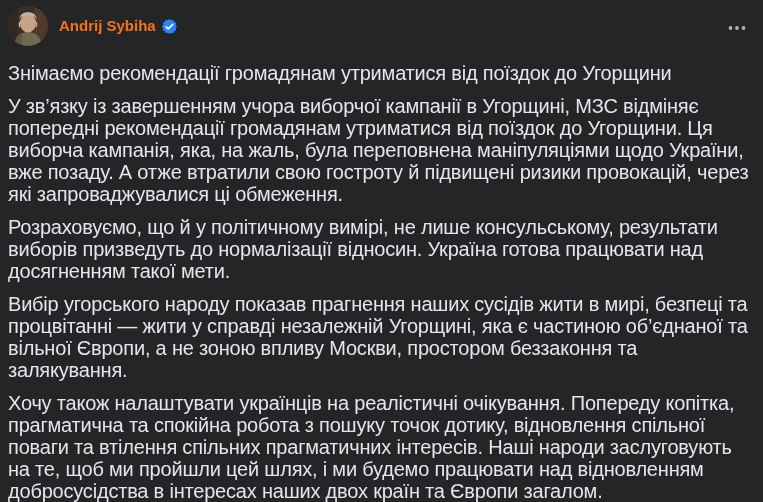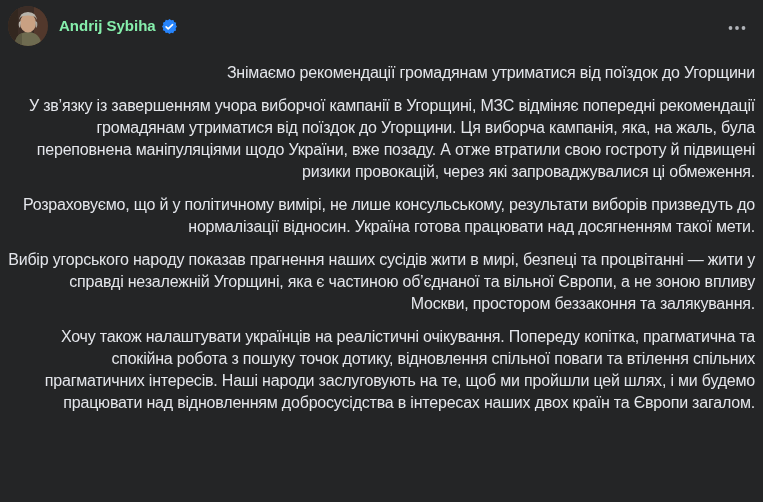--- a/index.html
+++ b/index.html
@@ -43,21 +43,21 @@
     gap: 3px;
   }
   .name-row {
     display: flex;
     align-items: center;
     gap: 6px;
   }
   .author-name {
     font-size: 15px;
     font-weight: 700;
-    color: #86efac;
+    color: #f97316;
     cursor: pointer;
     line-height: 1.2;
   }
   .verified-badge {
     display: inline-flex;
     width: 15px;
     height: 15px;
   }
   .meta-row {
     display: flex;
@@ -79,25 +79,24 @@
     align-items: center;
     justify-content: center;
     border-radius: 50%;
     cursor: pointer;
   }
   .post-body {
     padding-top: 16px;
   }
   .post-body p {
     margin: 0 0 11px 0;
-    font-size: 16px;
+    font-size: 20px;
     line-height: 22px;
     letter-spacing: -0.2px;
     color: #e4e6eb;
-    text-align: right;
   }
 </style>
 </head>
 <body>
 
 <div class="post">
 
   <div class="post-header">
 
     <div class="avatar">

